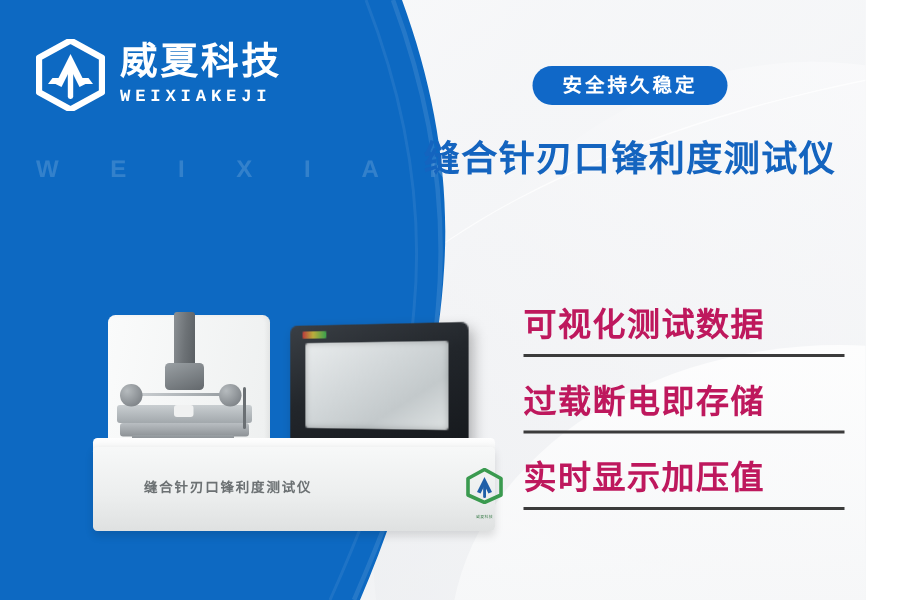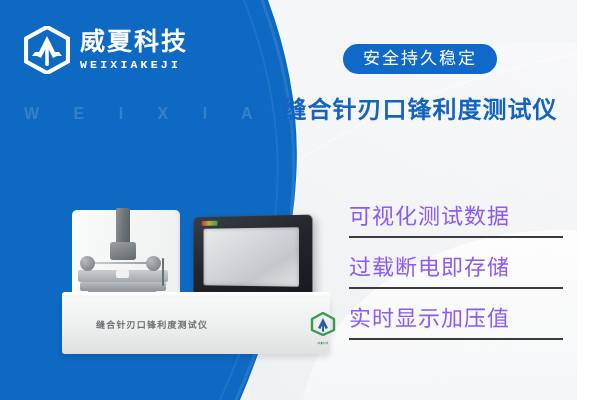--- a/index.html
+++ b/index.html
@@ -144,22 +144,22 @@
     position: absolute;
     right: 12px;
     top: 44px;
     width: 290px;
     text-align: center;
   }
   .badge {
     display: inline-block;
     background: #1068c8;
     color: #ffffff;
-    font-size: 17px;
-    font-weight: 400;
+    font-size: 13px;
+    font-weight: 700;
     letter-spacing: 2px;
     padding: 6px 20px 7px;
     border-radius: 18px;
     line-height: 1;
   }
   .headline {
     margin-top: 16px;
     color: #1464bf;
     font-size: 24px;
     font-weight: 700;
@@ -173,23 +173,23 @@
     right: 14px;
     top: 198px;
     width: 214px;
   }
   .feature-item {
     padding-bottom: 6px;
     margin-bottom: 11px;
     border-bottom: 2px solid #3b3b3b;
   }
   .feature-label {
-    color: #8b5cf6;
+    color: #be185d;
     font-size: 22px;
-    font-weight: 400;
+    font-weight: 700;
     letter-spacing: 1px;
     white-space: nowrap;
   }
 
   
   .machine {
     position: absolute;
     left: 62px;
     top: 206px;
     width: 290px;

